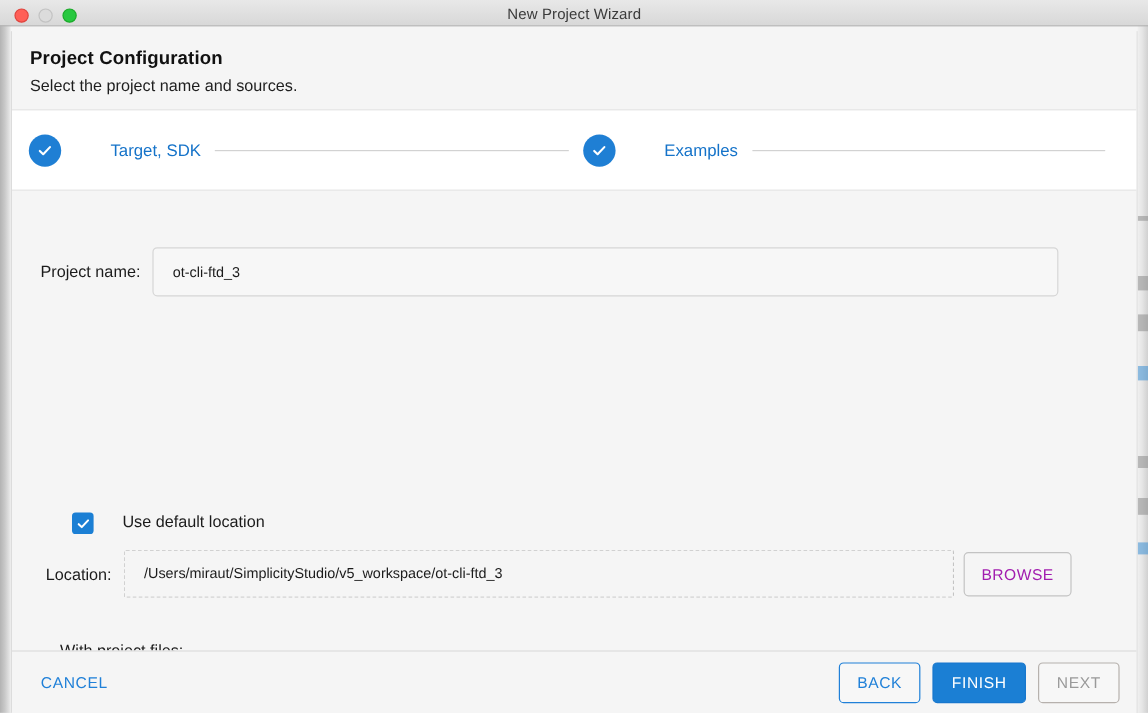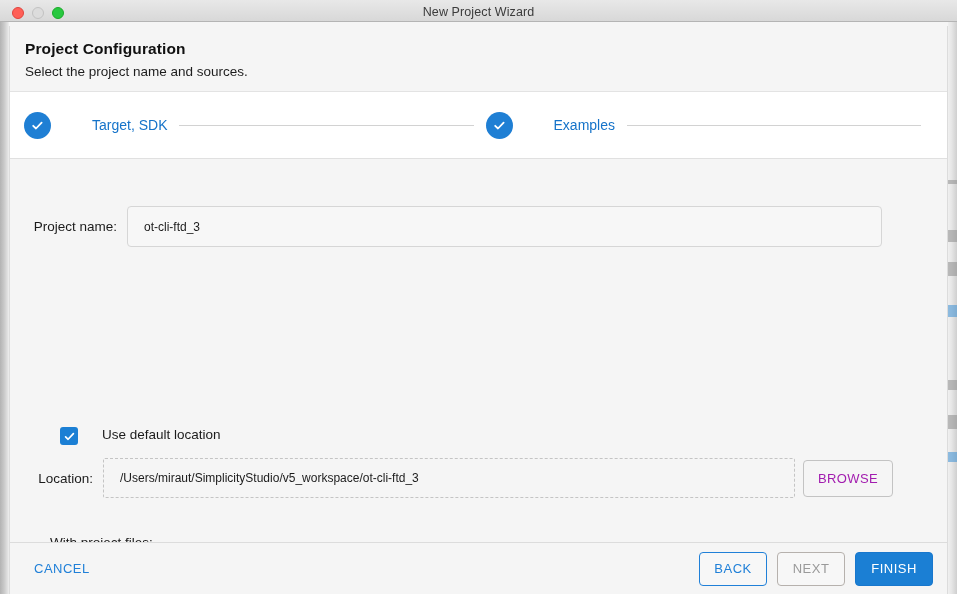--- a/index.html
+++ b/index.html
@@ -417,19 +417,19 @@
         </div>
 
       </div>
 
     </div>
 
     <div class="footer">
       <button class="cancel-btn">CANCEL</button>
       <div class="footer-right">
         <div class="btn outline-primary">BACK</div>
+        <div class="btn filled">FINISH</div>
         <div class="btn outline-disabled">NEXT</div>
-        <div class="btn filled">FINISH</div>
       </div>
     </div>
 
   </div>
 </div>
 
 </body></html>

